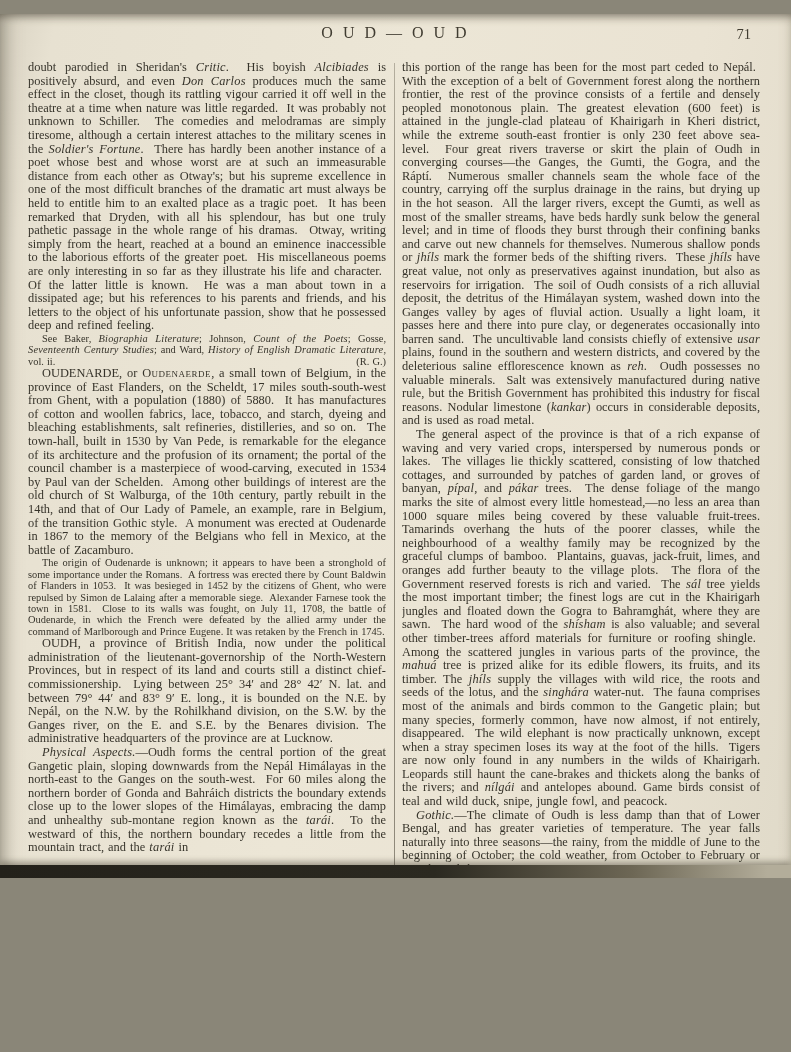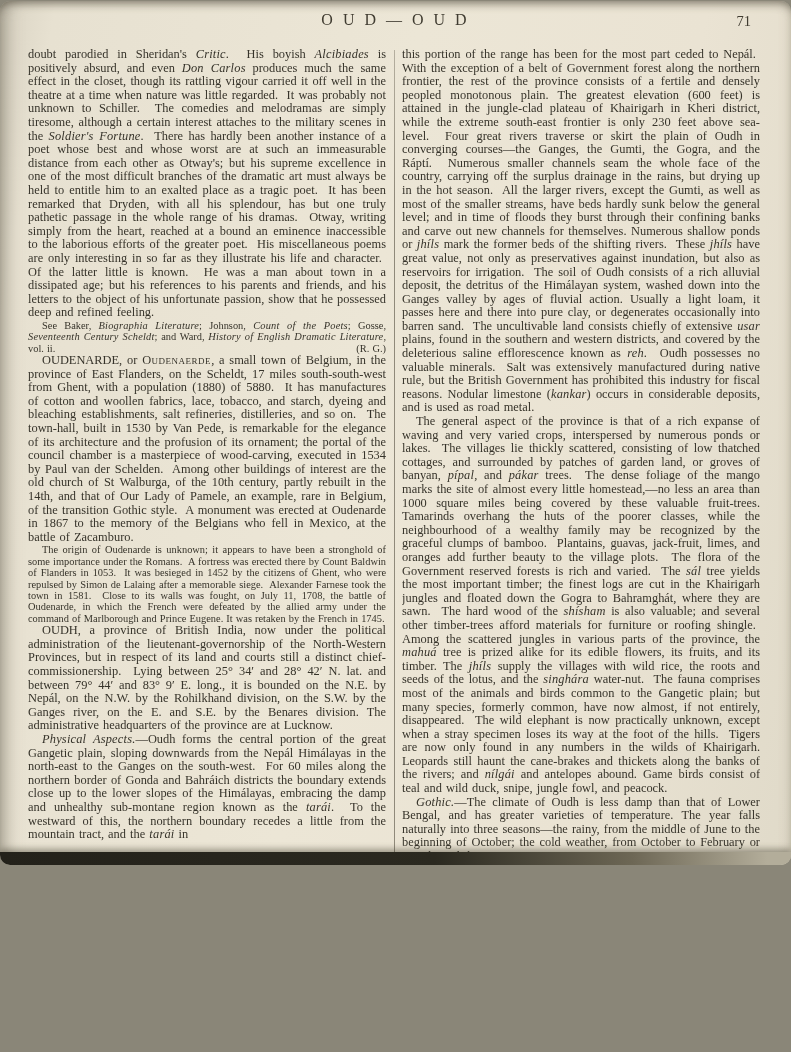--- a/index.html
+++ b/index.html
@@ -1,27 +1,26 @@
 <!DOCTYPE html>
 <html><head>
 <meta charset="utf-8">
 <style>
   html,body{margin:0;padding:0;background:#8a8678;}
   .page{
     position:relative;
     width:791px;height:864px;
-    margin:1px auto;
+    margin:14px auto;
     background:linear-gradient(100deg,#d9d3c3 0%,#e7e1d1 6%,#ece6d6 45%,#eae3d3 75%,#e0dac9 100%);
     box-shadow:inset 0 8px 10px -6px rgba(95,90,75,.75),
                inset 14px 0 18px -10px rgba(95,90,75,.55),
                inset -6px 0 14px -8px rgba(120,112,92,.45);
     overflow:hidden;
     font-family:"Liberation Serif","DejaVu Serif",serif;
     color:#36332a;
-    border-radius:10px;
   }
   .page::after{ 
     content:"";position:absolute;left:0;right:0;bottom:0;height:13px;
     background:linear-gradient(90deg,#23211a 0%,#33permanent 0%,#2b2920 55%,#6d6755 80%,#b3ad9a 97%);
     background:linear-gradient(90deg,#23211a 0%,#2b2920 55%,#6d6755 80%,#b3ad9a 97%);
     box-shadow:0 -3px 6px rgba(60,55,40,.45);
   }
   .header{position:relative;height:34px;padding-top:10px;}
   .running-title{
     display:block;text-align:center;
@@ -47,21 +46,21 @@
 <body>
 
 <div class="page">
   <div class="header">
     <span class="running-title">O U D — O U D</span>
     <span class="page-number">71</span>
   </div>
   <div class="columns">
     <div class="col" id="col-left">
         <p class="body cont">doubt parodied in Sheridan's <i>Critic</i>.&nbsp; His boyish <i>Alcibiades</i> is positively absurd, and even <i>Don Carlos</i> produces much the same effect in the closet, though its rattling vigour carried it off well in the theatre at a time when nature was little regarded.&nbsp; It was probably not unknown to Schiller.&nbsp; The comedies and melodramas are simply tiresome, although a certain interest attaches to the military scenes in the <i>Soldier's Fortune</i>.&nbsp; There has hardly been another instance of a poet whose best and whose worst are at such an immeasurable distance from each other as Otway's; but his supreme excellence in one of the most difficult branches of the dramatic art must always be held to entitle him to an exalted place as a tragic poet.&nbsp; It has been remarked that Dryden, with all his splendour, has but one truly pathetic passage in the whole range of his dramas.&nbsp; Otway, writing simply from the heart, reached at a bound an eminence inaccessible to the laborious efforts of the greater poet.&nbsp; His miscellaneous poems are only interesting in so far as they illustrate his life and character.&nbsp; Of the latter little is known.&nbsp; He was a man about town in a dissipated age; but his references to his parents and friends, and his letters to the object of his unfortunate passion, show that he possessed deep and refined feeling.</p>
-        <p class="small indent">See Baker, <i>Biographia Literature</i>; Johnson, <i>Count of the Poets</i>; Gosse, <i>Seventeenth Century Scheldt</i>; and Ward, <i>History of English Dramatic Literature</i>, vol. ii. <span class="sig">(R. G.)</span></p>
+        <p class="small indent">See Baker, <i>Biographia Literature</i>; Johnson, <i>Count of the Poets</i>; Gosse, <i>Seventeenth Century Studies</i>; and Ward, <i>History of English Dramatic Literature</i>, vol. ii. <span class="sig">(R. G.)</span></p>
         <p class="body indent">OUDENARDE, or <span class="sc">Oudenaerde</span>, a small town of Belgium, in the province of East Flanders, on the Scheldt, 17 miles south-south-west from Ghent, with a population (1880) of 5880.&nbsp; It has manufactures of cotton and woollen fabrics, lace, tobacco, and starch, dyeing and bleaching establishments, salt refineries, distilleries, and so on.&nbsp; The town-hall, built in 1530 by Van Pede, is remarkable for the elegance of its architecture and the profusion of its ornament; the portal of the council chamber is a masterpiece of wood-carving, executed in 1534 by Paul van der Schelden.&nbsp; Among other buildings of interest are the old church of St Walburga, of the 10th century, partly rebuilt in the 14th, and that of Our Lady of Pamele, an example, rare in Belgium, of the transition Gothic style.&nbsp; A monument was erected at Oudenarde in 1867 to the memory of the Belgians who fell in Mexico, at the battle of Zacamburo.</p>
         <p class="small indent">The origin of Oudenarde is unknown; it appears to have been a stronghold of some importance under the Romans.&nbsp; A fortress was erected there by Count Baldwin of Flanders in 1053.&nbsp; It was besieged in 1452 by the citizens of Ghent, who were repulsed by Simon de Lalaing after a memorable siege.&nbsp; Alexander Farnese took the town in 1581.&nbsp; Close to its walls was fought, on July 11, 1708, the battle of Oudenarde, in which the French were defeated by the allied army under the command of Marlborough and Prince Eugene. It was retaken by the French in 1745.</p>
         <p class="body indent">OUDH, a province of British India, now under the political administration of the lieutenant-governorship of the North-Western Provinces, but in respect of its land and courts still a distinct chief-commissionership.&nbsp; Lying between 25° 34′ and 28° 42′ N. lat. and between 79° 44′ and 83° 9′ E. long., it is bounded on the N.E. by Nepál, on the N.W. by the Rohilkhand division, on the S.W. by the Ganges river, on the E. and S.E. by the Benares division. The administrative headquarters of the province are at Lucknow.</p>
         <p class="body indent"><i>Physical Aspects.</i>—Oudh forms the central portion of the great Gangetic plain, sloping downwards from the Nepál Himálayas in the north-east to the Ganges on the south-west.&nbsp; For 60 miles along the northern border of Gonda and Bahráich districts the boundary extends close up to the lower slopes of the Himálayas, embracing the damp and unhealthy sub-montane region known as the <i>tarái</i>.&nbsp; To the westward of this, the northern boundary recedes a little from the mountain tract, and the <i>tarái</i> in</p>
       </div>
     <div class="divider"></div>
     <div class="col" id="col-right">
         <p class="body cont">this portion of the range has been for the most part ceded to Nepál.&nbsp; With the exception of a belt of Government forest along the northern frontier, the rest of the province consists of a fertile and densely peopled monotonous plain. The greatest elevation (600 feet) is attained in the jungle-clad plateau of Khairigarh in Kheri district, while the extreme south-east frontier is only 230 feet above sea-level.&nbsp; Four great rivers traverse or skirt the plain of Oudh in converging courses—the Ganges, the Gumti, the Gogra, and the Ráptí.&nbsp; Numerous smaller channels seam the whole face of the country, carrying off the surplus drainage in the rains, but drying up in the hot season.&nbsp; All the larger rivers, except the Gumti, as well as most of the smaller streams, have beds hardly sunk below the general level; and in time of floods they burst through their confining banks and carve out new channels for themselves. Numerous shallow ponds or <i>jhíls</i> mark the former beds of the shifting rivers.&nbsp; These <i>jhíls</i> have great value, not only as preservatives against inundation, but also as reservoirs for irrigation.&nbsp; The soil of Oudh consists of a rich alluvial deposit, the detritus of the Himálayan system, washed down into the Ganges valley by ages of fluvial action. Usually a light loam, it passes here and there into pure clay, or degenerates occasionally into barren sand.&nbsp; The uncultivable land consists chiefly of extensive <i>usar</i> plains, found in the southern and western districts, and covered by the deleterious saline efflorescence known as <i>reh</i>.&nbsp; Oudh possesses no valuable minerals.&nbsp; Salt was extensively manufactured during native rule, but the British Government has prohibited this industry for fiscal reasons. Nodular limestone (<i>kankar</i>) occurs in considerable deposits, and is used as road metal.</p>
         <p class="body indent">The general aspect of the province is that of a rich expanse of waving and very varied crops, interspersed by numerous ponds or lakes.&nbsp; The villages lie thickly scattered, consisting of low thatched cottages, and surrounded by patches of garden land, or groves of banyan, <i>pípal</i>, and <i>pákar</i> trees.&nbsp; The dense foliage of the mango marks the site of almost every little homestead,—no less an area than 1000 square miles being covered by these valuable fruit-trees. Tamarinds overhang the huts of the poorer classes, while the neighbourhood of a wealthy family may be recognized by the graceful clumps of bamboo.&nbsp; Plantains, guavas, jack-fruit, limes, and oranges add further beauty to the village plots.&nbsp; The flora of the Government reserved forests is rich and varied.&nbsp; The <i>sál</i> tree yields the most important timber; the finest logs are cut in the Khairigarh jungles and floated down the Gogra to Bahramghát, where they are sawn.&nbsp; The hard wood of the <i>shísham</i> is also valuable; and several other timber-trees afford materials for furniture or roofing shingle.&nbsp; Among the scattered jungles in various parts of the province, the <i>mahuá</i> tree is prized alike for its edible flowers, its fruits, and its timber. The <i>jhíls</i> supply the villages with wild rice, the roots and seeds of the lotus, and the <i>singhára</i> water-nut.&nbsp; The fauna comprises most of the animals and birds common to the Gangetic plain; but many species, formerly common, have now almost, if not entirely, disappeared.&nbsp; The wild elephant is now practically unknown, except when a stray specimen loses its way at the foot of the hills.&nbsp; Tigers are now only found in any numbers in the wilds of Khairigarh. Leopards still haunt the cane-brakes and thickets along the banks of the rivers; and <i>nílgái</i> and antelopes abound. Game birds consist of teal and wild duck, snipe, jungle fowl, and peacock.</p>
         <p class="body indent"><i>Gothic.</i>—The climate of Oudh is less damp than that of Lower Bengal, and has greater varieties of temperature. The year falls naturally into three seasons—the rainy, from the middle of June to the beginning of October; the cold weather, from October to February or March; and the</p>

